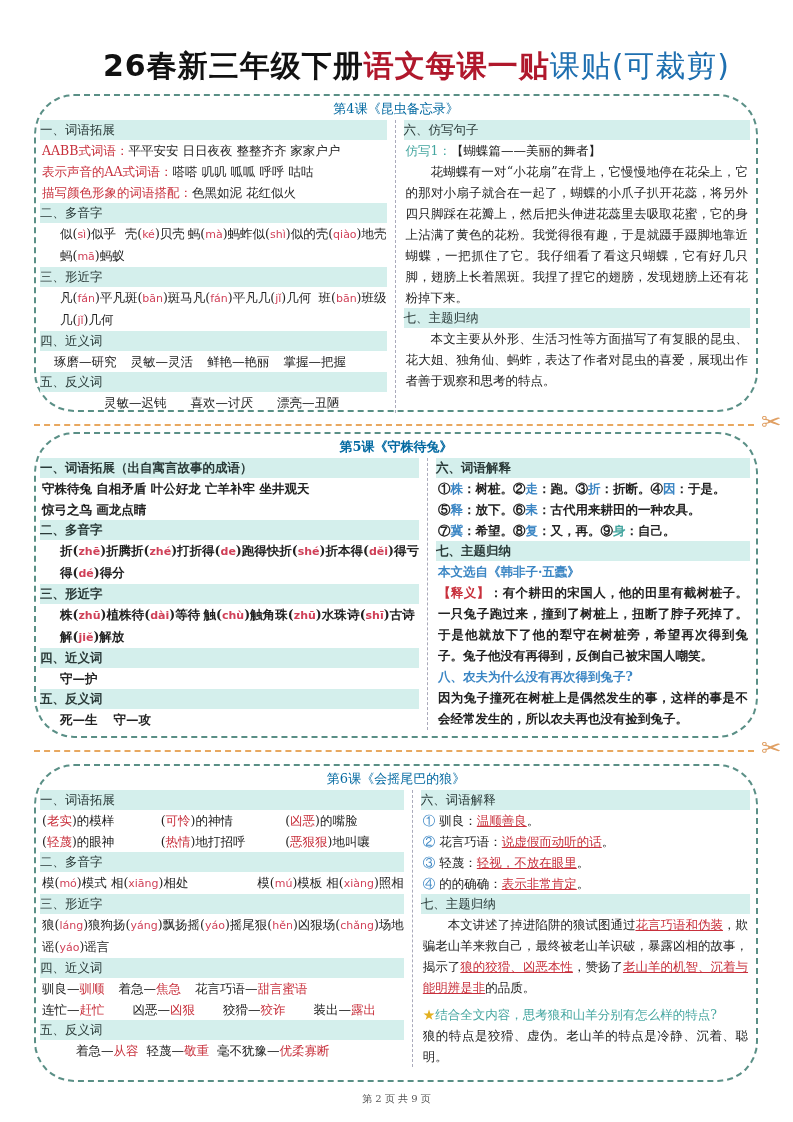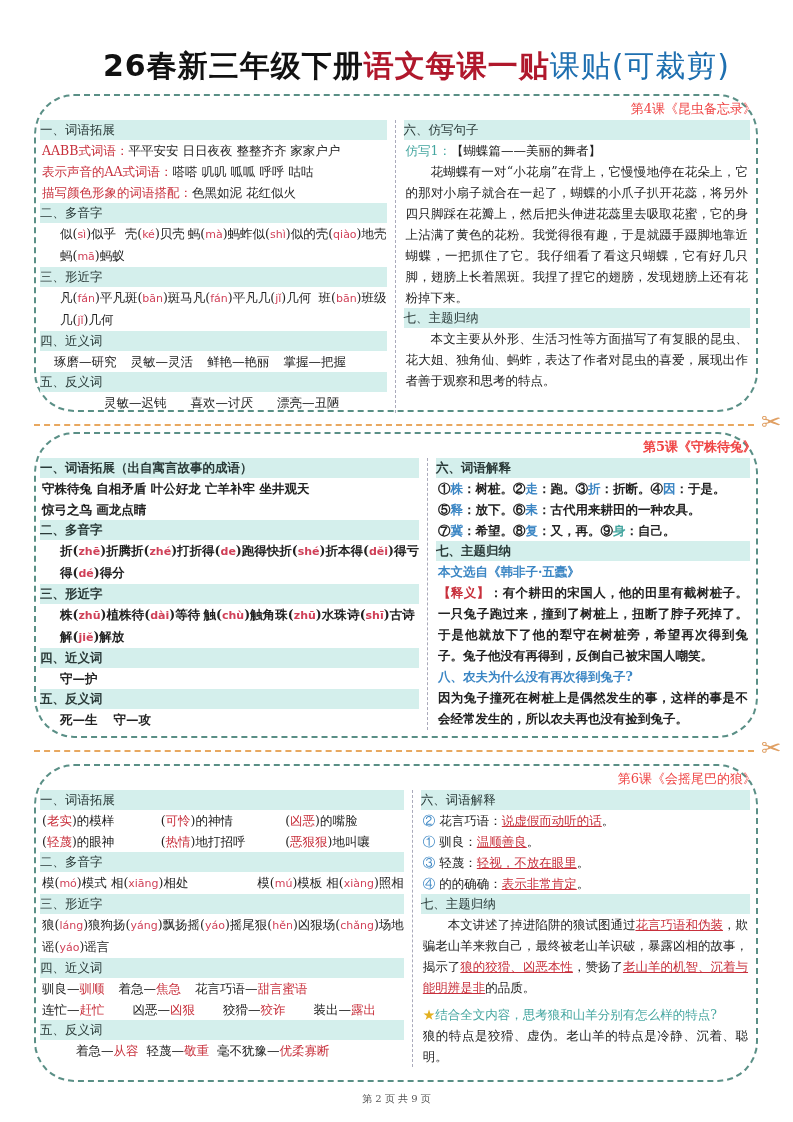--- a/index.html
+++ b/index.html
@@ -19,21 +19,21 @@
 
   .lesson {
     position: absolute; left: 34px; width: 724px;
     border: 2px dashed #5a8f86; border-radius: 40px;
     background: #fff;
   }
   .lesson::before {
     content: ""; position: absolute; left: -6px; right: -6px; top: -6px; height: 0;
   }
   .lesson-title {
-    text-align: right; font-size: 13px; color: #ef4444; height: 22px; line-height: 22px;
+    text-align: center; font-size: 13px; color: #0369a1; height: 22px; line-height: 22px;
     margin-top: 2px;
   }
   .cols { display: flex; padding: 0 6px 0 4px; }
   .col { flex: 1; font-size: 12.5px; line-height: 21px; }
   .col.left { padding-right: 8px; border-right: 1px dashed #aab; }
   .col.right { padding-left: 8px; }
   .sec-head {
     background: #d4efec; color: #2a3a38; height: 20px; line-height: 20px;
     font-size: 12.5px;
   }
@@ -239,22 +239,22 @@
       <div class="sec-head">五、反义词</div>
       <div class="grid4" style="padding-left:36px; gap:8px;">
         <span><span>着急—</span><span class="red">从容</span></span>
         <span><span>轻蔑—</span><span class="red">敬重</span></span>
         <span><span>毫不犹豫—</span><span class="red">优柔寡断</span></span>
       </div>
     </div>
 
     <div class="col right">
       <div class="sec-head">六、词语解释</div>
+      <div class="row"><span class="blue">①</span> <span>驯良：</span><span class="ul-red">温顺善良</span>。</div>
       <div class="row"><span class="blue">②</span> <span>花言巧语：</span><span class="ul-red">说虚假而动听的话</span>。</div>
-      <div class="row"><span class="blue">①</span> <span>驯良：</span><span class="ul-red">温顺善良</span>。</div>
       <div class="row"><span class="blue">③</span> <span>轻蔑：</span><span class="ul-red">轻视，不放在眼里</span>。</div>
       <div class="row"><span class="blue">④</span> <span>的的确确：</span><span class="ul-red">表示非常肯定</span>。</div>
 
       <div class="sec-head">七、主题归纳</div>
       <div class="para"><span>本文讲述了掉进陷阱的狼试图通过</span><span class="ul-red">花言巧语和伪装</span><span>，欺骗老山羊来救自己，最终被老山羊识破，暴露凶相的故事，揭示了</span><span class="ul-red">狼的狡猾、凶恶本性</span><span>，赞扬了</span><span class="ul-red">老山羊的机智、沉着与能明辨是非</span><span>的品质。</span></div>
 
       <div class="row teal" style="margin-top:6px; white-space:normal;"><span style="color:#e2b020;">★</span><span>结合全文内容，思考狼和山羊分别有怎么样的特点?</span></div>
       <div class="para" style="text-indent:0;">狼的特点是狡猾、虚伪。老山羊的特点是冷静、沉着、聪明。</div>
     </div>
   </div>

